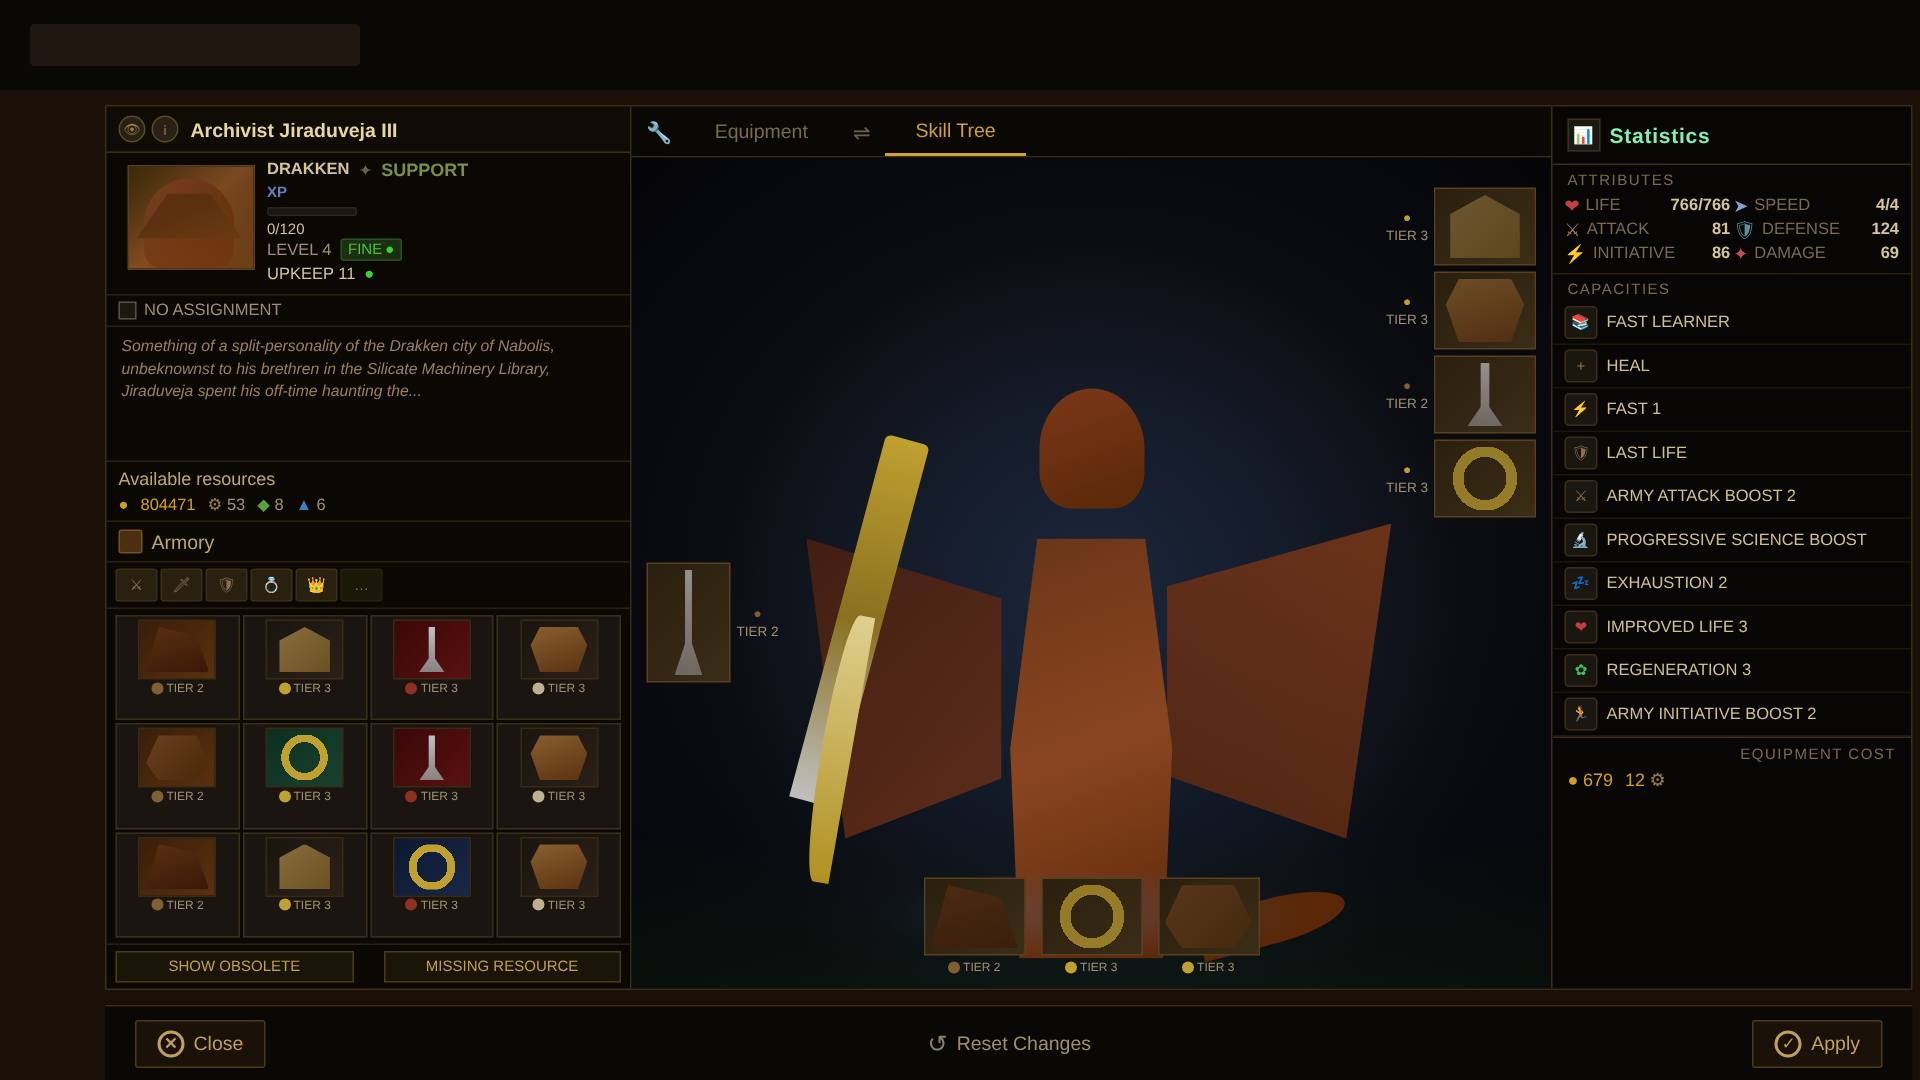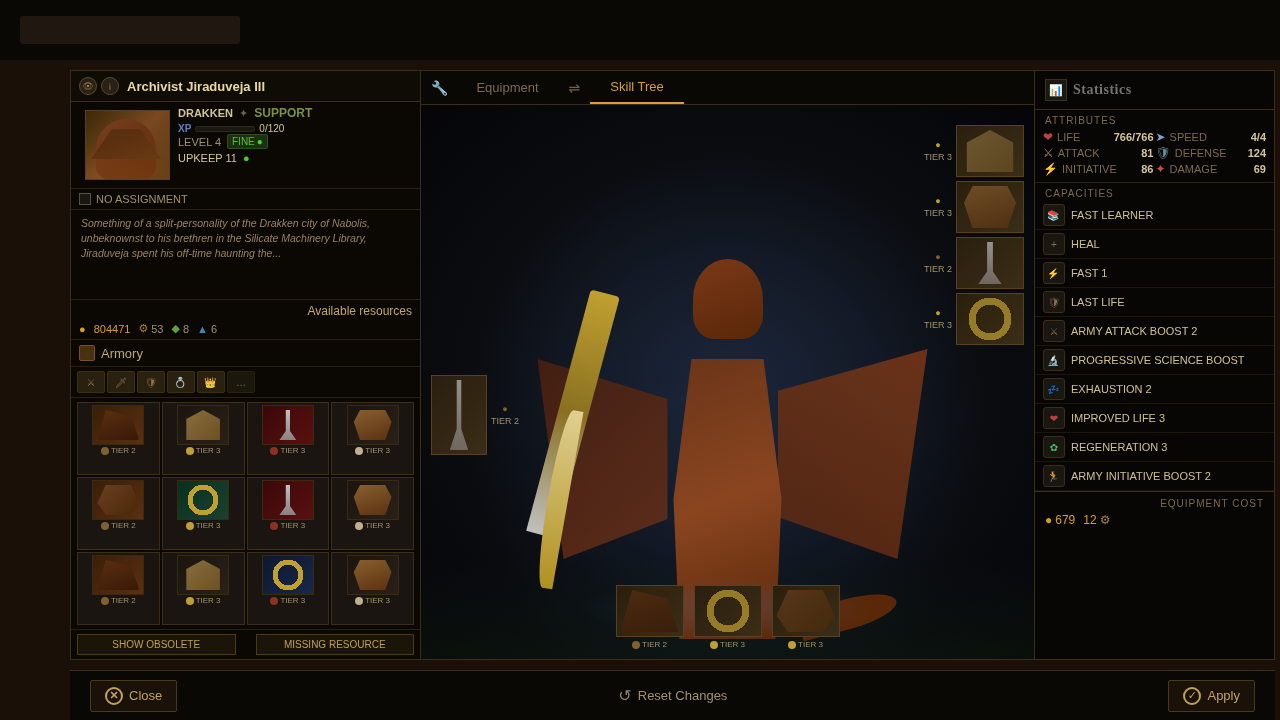--- a/index.html
+++ b/index.html
@@ -117,21 +117,21 @@
       border: 1px solid #2a5020;
       color: #50c040;
       font-size: 10px;
       padding: 1px 4px;
       border-radius: 2px;
       display: flex; align-items: center; gap: 2px;
     }
     .green-dot { color: #40d030; }
     .upkeep-val { color: #d4c49a; }
     .xp-bar-container {
-      display: flex; align-items: center; gap: 4px; font-size: 10px;
+      display: flex; gap: 4px; font-size: 10px; flex-direction: column;
     }
     .xp-label { color: #6080c0; font-weight: bold; }
     .xp-bar {
       width: 60px; height: 6px;
       background: #1a1810; border: 1px solid #2a2818;
       border-radius: 2px;
     }
     .checkbox-row {
       display: flex; align-items: center; gap: 5px;
       padding: 4px 8px;
@@ -151,21 +151,21 @@
       height: 90px;
       overflow: hidden;
       border-bottom: 1px solid #2a2010;
       font-style: italic;
     }
     .resources-section {
       padding: 4px 8px;
       border-bottom: 1px solid #2a2010;
     }
     .resources-title {
-      text-align: right;
+      text-align: left;
       font-size: 12px;
       color: #c0a868;
       margin-bottom: 4px;
     }
     .resources-row {
       display: flex; align-items: center; gap: 8px; font-size: 11px;
     }
     .res-gold { color: #d4a020; }
     .res-item { display: flex; align-items: center; gap: 3px; color: #a09070; }
     .armory-section {
@@ -422,21 +422,21 @@
       border-bottom: 1px solid #3a2e1a;
     }
     .stats-icon {
       width: 22px; height: 22px;
       background: #1a1810;
       border: 1px solid #3a3020;
       display: flex; align-items: center; justify-content: center;
       font-size: 11px; color: #a09070;
     }
     .stats-title {
-      font-size: 14px; color: #737373; font-weight: bold; letter-spacing: 0.5px; font-family: Liberation Serif, serif;
+      font-size: 14px; color: #86efac; font-weight: bold; letter-spacing: 0.5px;
     }
     .attributes-label {
       padding: 5px 10px 2px;
       font-size: 10px; color: #7a6a50; letter-spacing: 1px;
       text-transform: uppercase;
     }
     .attr-grid {
       display: grid; grid-template-columns: 1fr 1fr;
       gap: 2px; padding: 2px 8px 6px;
     }

